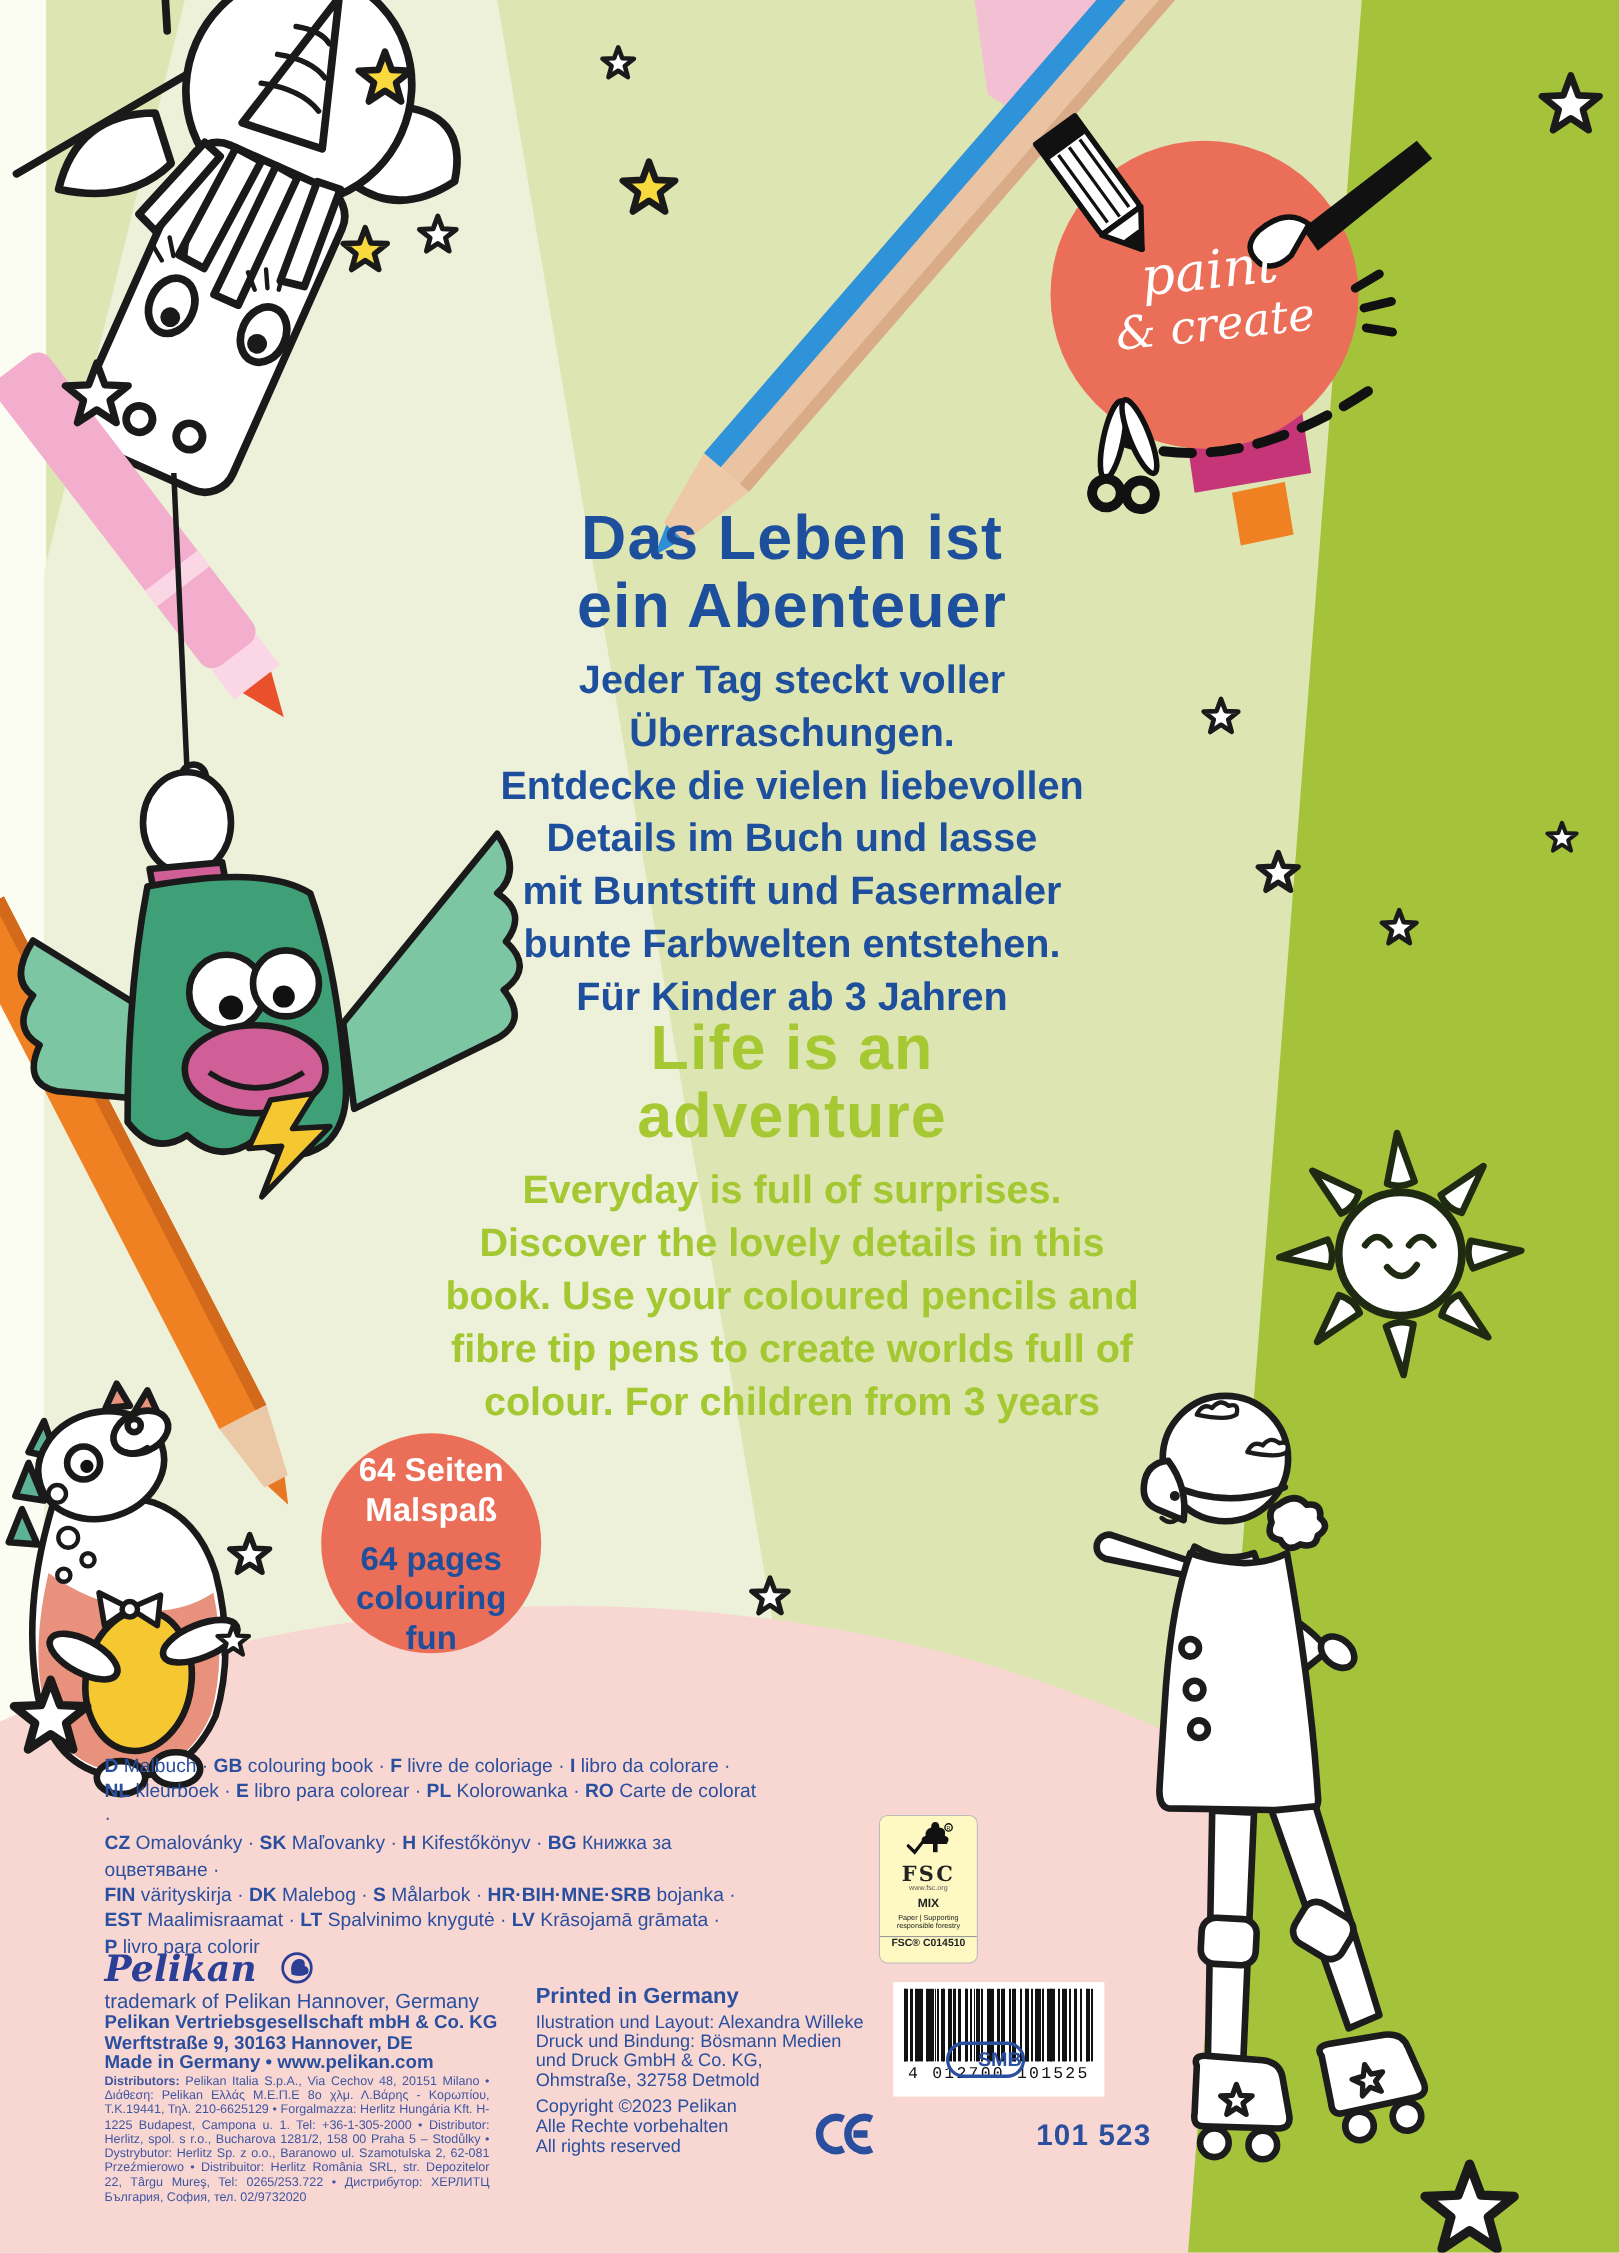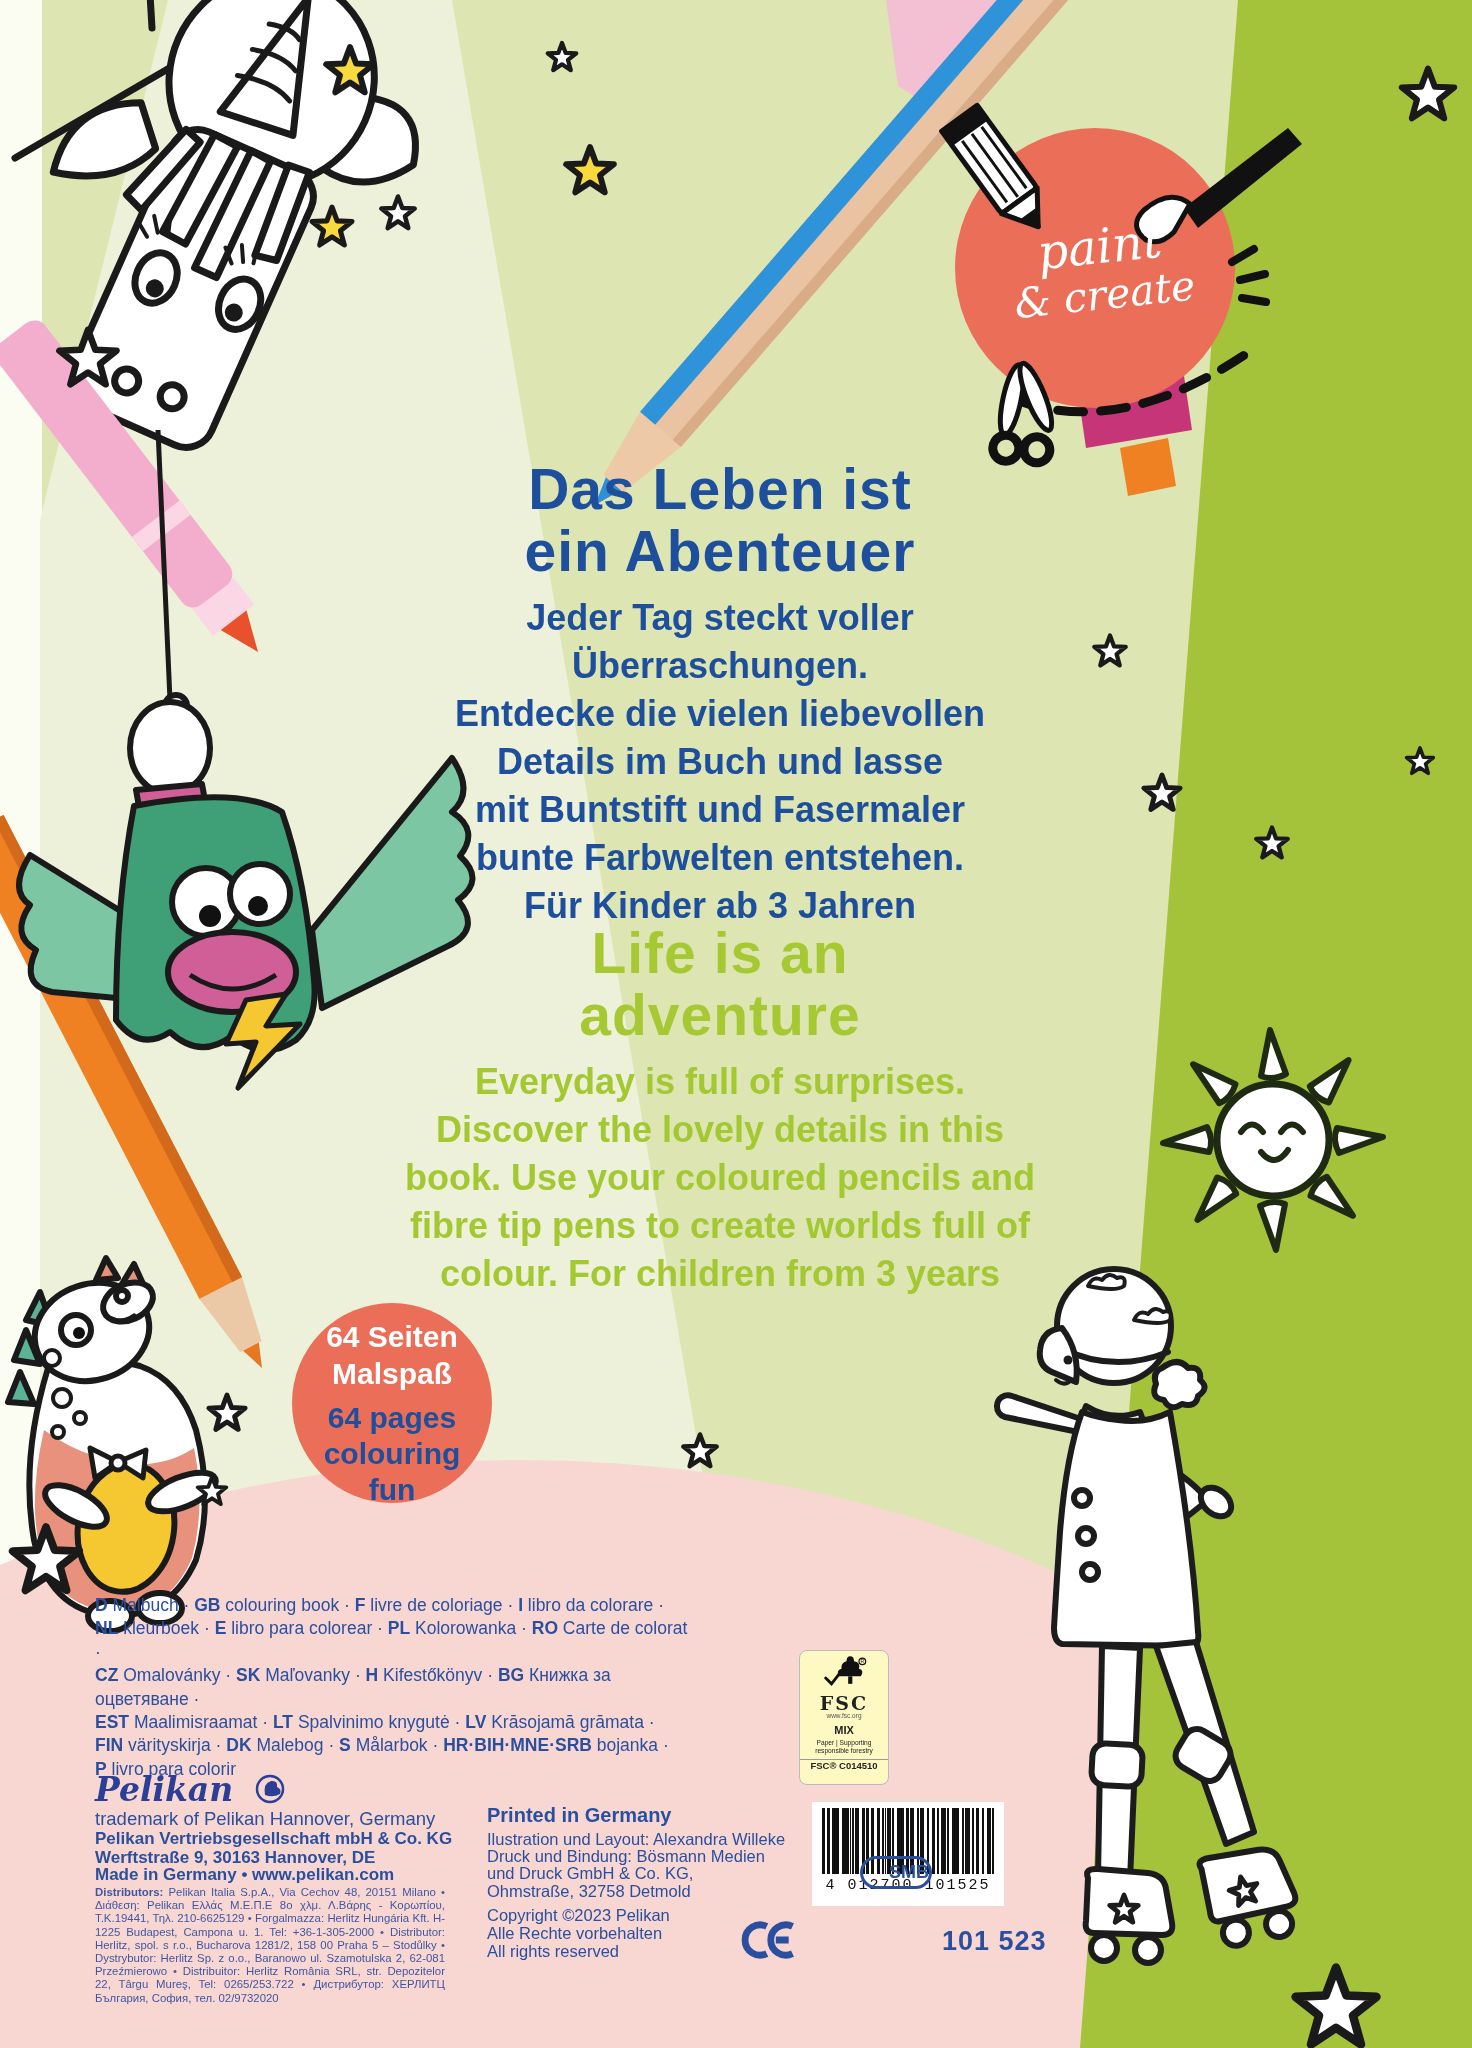--- a/index.html
+++ b/index.html
@@ -309,22 +309,22 @@
 Malspaß</div>
     <div class="en prelines">64 pages
 colouring
 fun</div>
   </div>
 
   <div class="abs langs">
       <div><b>D</b> Malbuch · <b>GB</b> colouring book · <b>F</b> livre de coloriage · <b>I</b> libro da colorare ·</div>
       <div><b>NL</b> kleurboek · <b>E</b> libro para colorear · <b>PL</b> Kolorowanka · <b>RO</b> Carte de colorat ·</div>
       <div><b>CZ</b> Omalovánky · <b>SK</b> Maľovanky · <b>H</b> Kifestőkönyv · <b>BG</b> Книжка за оцветяване ·</div>
+      <div><b>FIN</b> värityskirja · <b>DK</b> Malebog · <b>S</b> Målarbok · <b>HR·BIH·MNE·SRB</b> bojanka ·</div>
       <div><b>EST</b> Maalimisraamat · <b>LT</b> Spalvinimo knygutė · <b>LV</b> Krāsojamā grāmata ·</div>
-      <div><b>FIN</b> värityskirja · <b>DK</b> Malebog · <b>S</b> Målarbok · <b>HR·BIH·MNE·SRB</b> bojanka ·</div>
       <div><b>P</b> livro para colorir</div>
     </div>
 
   <div class="abs logo-row">
     <span class="logo-word">Pelikan</span>
     <svg width="30" height="30" viewBox="-15 -15 30 30">
       <circle r="13" fill="none" stroke="#2b3f96" stroke-width="2.5"></circle>
       <path d="M-5,6 Q-7,-6 1,-8 Q8,-9 7,-2 Q12,0 10,5 Q3,9 -5,6 Z" fill="#2b3f96"></path>
     </svg>
   </div>

